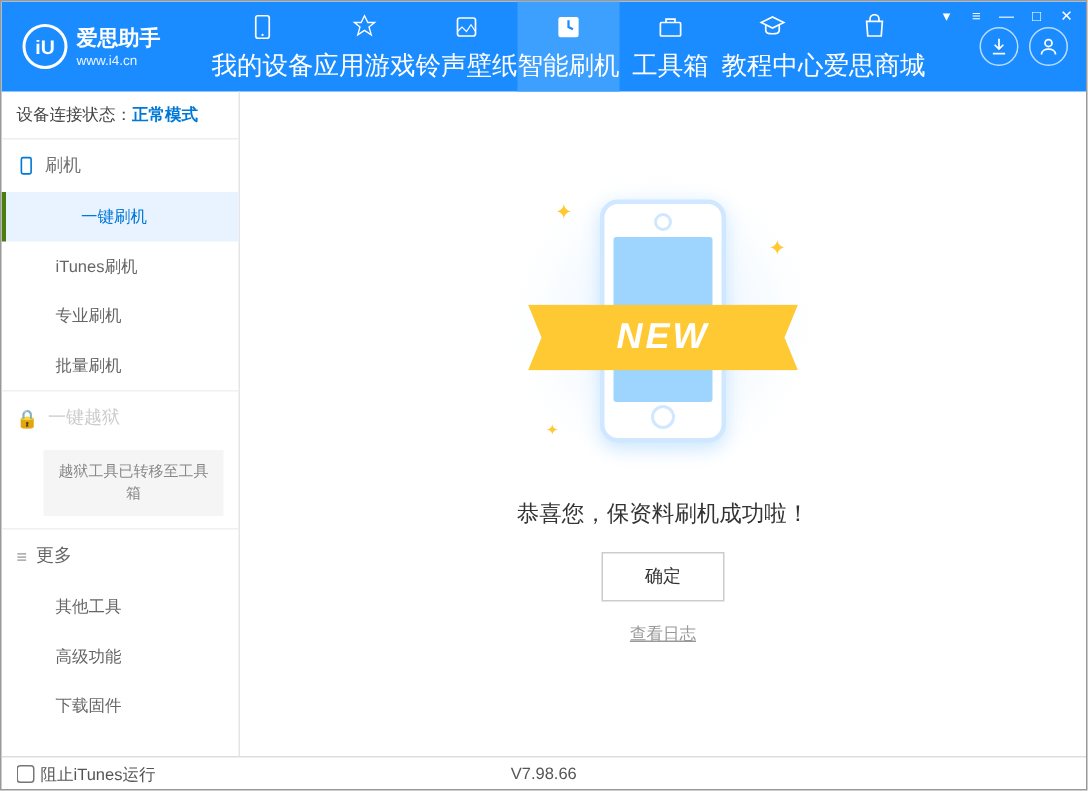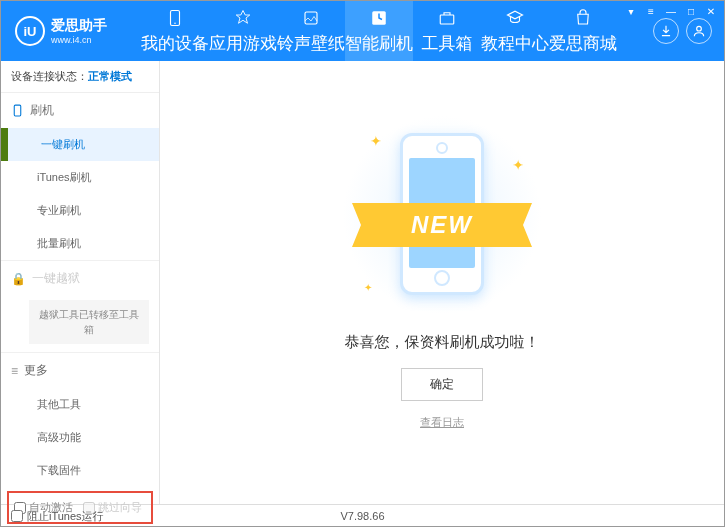--- a/index.html
+++ b/index.html
@@ -20,21 +20,21 @@
 .win-btn{width:16px;height:14px;display:flex;align-items:center;justify-content:center;cursor:pointer}
 .circ-btn{width:26px;height:26px;border:1.5px solid rgba(255,255,255,.7);border-radius:50%;display:flex;align-items:center;justify-content:center;cursor:pointer}
 .body{display:flex;height:443px}
 .sidebar{width:159px;border-right:1px solid #e5e5e5;display:flex;flex-direction:column}
 .status-bar{padding:8px 10px;font-size:11px;color:#444;border-bottom:1px solid #eee}
 .status-val{color:#0078d7;font-weight:bold}
 .side-section{border-bottom:1px solid #f0f0f0}
 .side-head{display:flex;align-items:center;padding:9px 10px;color:#666;font-size:12px;cursor:pointer;gap:6px}
 .side-head.blue{color:#737373}
 .side-item{padding:9px 10px 9px 36px;font-size:11px;color:#666;cursor:pointer}
-.side-item.active{background:#e8f3ff;color:#0078d7;border-left:7px solid #4d7c0f;padding-left:33px}
+.side-item.active{background:#e8f3ff;color:#0078d7;border-left:3px solid #4d7c0f;padding-left:50px}
 .side-note{margin:4px 10px 8px 28px;background:#f5f5f5;padding:7px 8px;font-size:10px;color:#888;text-align:center;line-height:1.5}
 .lock-icon{color:#ccc}
 .checkboxes{border:2px solid #e74c3c;margin:4px 6px;padding:7px 5px;display:flex;gap:10px;font-size:11px;color:#888}
 .cb{display:flex;align-items:center;gap:3px}
 .cb input{width:12px;height:12px}
 .cb.disabled{color:#ccc}
 .main{flex:1;display:flex;flex-direction:column;align-items:center;justify-content:center;position:relative}
 .illus{width:200px;height:200px;position:relative;margin-top:-20px}
 .halo{position:absolute;width:200px;height:200px;background:radial-gradient(circle,#e8f4ff 0%,#fff 70%);border-radius:50%}
 .phone{position:absolute;left:58px;top:18px;width:84px;height:162px;background:#fff;border:3px solid #d0e8ff;border-radius:12px;box-shadow:0 4px 12px rgba(100,180,255,.3)}
@@ -179,30 +179,20 @@
     <div class="side-section" style="border:none">
       <div class="side-head">
         <span style="color:#999">≡</span>
         <span>更多</span>
       </div>
       <div class="side-item">其他工具</div>
       <div class="side-item">高级功能</div>
       <div class="side-item">下载固件</div>
     </div>
     <div style="flex:1"></div>
-    <div class="checkboxes">
-      <label class="cb">
-          <input type="checkbox" style="">
-          <span>自动激活</span>
-        </label>
-      <label class="cb disabled">
-          <input type="checkbox" disabled="" style="">
-          <span>跳过向导</span>
-        </label>
-    </div>
 
   </div>
 
   <div class="main">
     <div class="illus">
       <div class="halo"></div>
       <span class="sparkle" style="top:18px;left:28px">✦</span>
       <span class="sparkle" style="top:42px;right:18px">✦</span>
       <span class="sparkle" style="bottom:22px;left:22px;font-size:10px">✦</span>
       <div class="phone">

